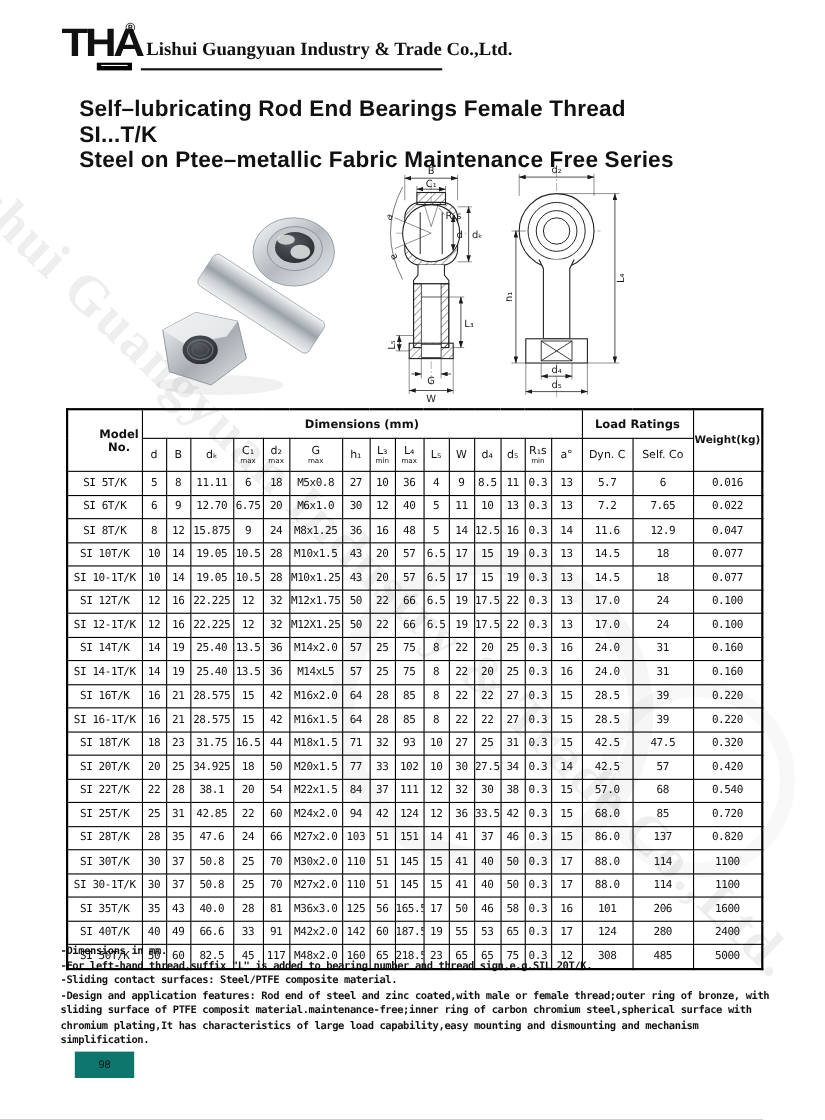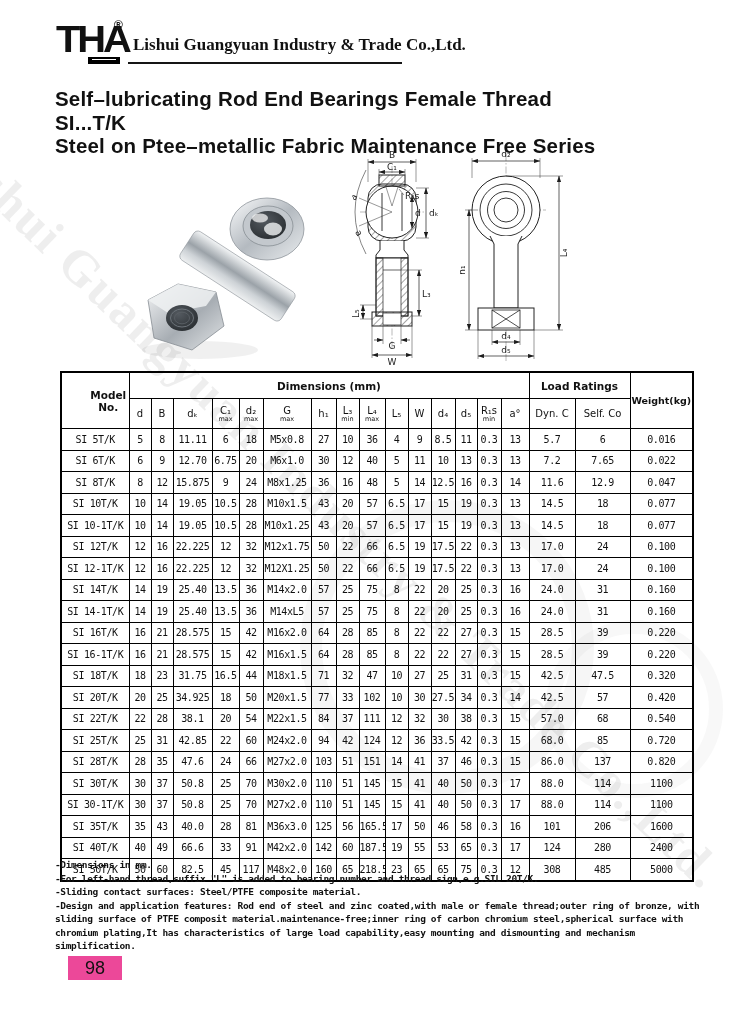--- a/index.html
+++ b/index.html
@@ -20,21 +20,21 @@
   
   .logo{left:56px;top:20px;font-weight:900;font-size:38px;letter-spacing:-3px;
         font-family:"Liberation Sans",sans-serif;transform:scale(1.05,0.95);transform-origin:left top;}
   .logo-reg{position:absolute;left:114px;top:18px;font-size:12px;font-weight:bold;}
   .logo-bar{position:absolute;left:88px;top:57px;width:32px;height:7px;background:#000;}
   .logo-bar::after{content:"";position:absolute;left:4px;top:2px;width:24px;height:1px;background:#fff;}
   .company{left:133px;top:35px;font-family:"Liberation Serif",serif;font-weight:bold;font-size:17px;}
   .company-rule{left:128px;top:62px;width:274px;height:2px;background:#151515;}
 
   
-  .title{left:55px;top:87px;font-size:20.5px;font-weight:bold;line-height:23.5px;letter-spacing:0.2px;}
+  .title{left:72px;top:87px;font-size:20.5px;font-weight:bold;line-height:23.5px;letter-spacing:0.2px;}
 
   
   .tbl-wrap{left:60px;top:371px;}
   table{border-collapse:collapse;table-layout:fixed;width:633px;background:transparent;}
   th,td{border:1px solid #000;text-align:center;vertical-align:middle;padding:0;overflow:hidden;}
   table{border:2px solid #000;}
   td{font-family:"DejaVu Sans Mono",monospace;font-size:10px;letter-spacing:-0.4px;height:20.5px;line-height:11px;}
   .hrow1 th{font-family:"DejaVu Sans",sans-serif;font-size:10.5px;font-weight:bold;height:25px;}
   .hrow2 th{font-weight:normal;height:29px;}
   .hrow2 .lbl{font-family:"DejaVu Sans",sans-serif;font-size:10px;line-height:11px;}
@@ -45,22 +45,22 @@
   col.c5{width:24px}col.c6{width:48px}col.c7{width:25px}col.c8{width:23px}col.c9{width:26px}
   col.c10{width:23px}col.c11{width:23px}col.c12{width:24px}col.c13{width:22px}col.c14{width:24px}
   col.c15{width:28px}col.c16{width:46px}col.c17{width:55px}col.c18{width:63px}
 
   
   .notes{left:55px;top:858px;width:650px;font-family:"DejaVu Sans Mono",monospace;
          font-size:9.5px;line-height:13.5px;letter-spacing:-0.35px;}
   .notes p{margin:0;font-weight:bold;}
 
   
-  .pageno{left:68px;top:956px;width:54px;height:24px;background:#ec4899;
-          display:flex;align-items:center;justify-content:center;font-size:18px;}
+  .pageno{left:68px;top:956px;width:54px;height:24px;background:#0f766e;
+          display:flex;align-items:center;justify-content:center;font-size:10px;}
 
   
   svg text{font-family:"DejaVu Sans",sans-serif;font-size:9px;fill:#1c1c1c;}
   .z1{z-index:1;}
 </style>
 </head>
 <body>
 
 <div class="page" data-name="catalog-page">
 
@@ -564,21 +564,21 @@
           <tr data-name="table-row">
             <td data-name="cell-model">SI 18T/K</td>
             <td data-name="cell-d">18</td>
             <td data-name="cell-B">23</td>
             <td data-name="cell-dk">31.75</td>
             <td data-name="cell-C1">16.5</td>
             <td data-name="cell-d2">44</td>
             <td data-name="cell-G">M18x1.5</td>
             <td data-name="cell-h1">71</td>
             <td data-name="cell-L3">32</td>
-            <td data-name="cell-L4">47</td>
+            <td data-name="cell-L4">93</td>
             <td data-name="cell-L5">10</td>
             <td data-name="cell-W">27</td>
             <td data-name="cell-d4">25</td>
             <td data-name="cell-d5">31</td>
             <td data-name="cell-R1s">0.3</td>
             <td data-name="cell-a">15</td>
             <td data-name="cell-dynC">42.5</td>
             <td data-name="cell-statCo">47.5</td>
             <td data-name="cell-weight">0.320</td>
           </tr>

